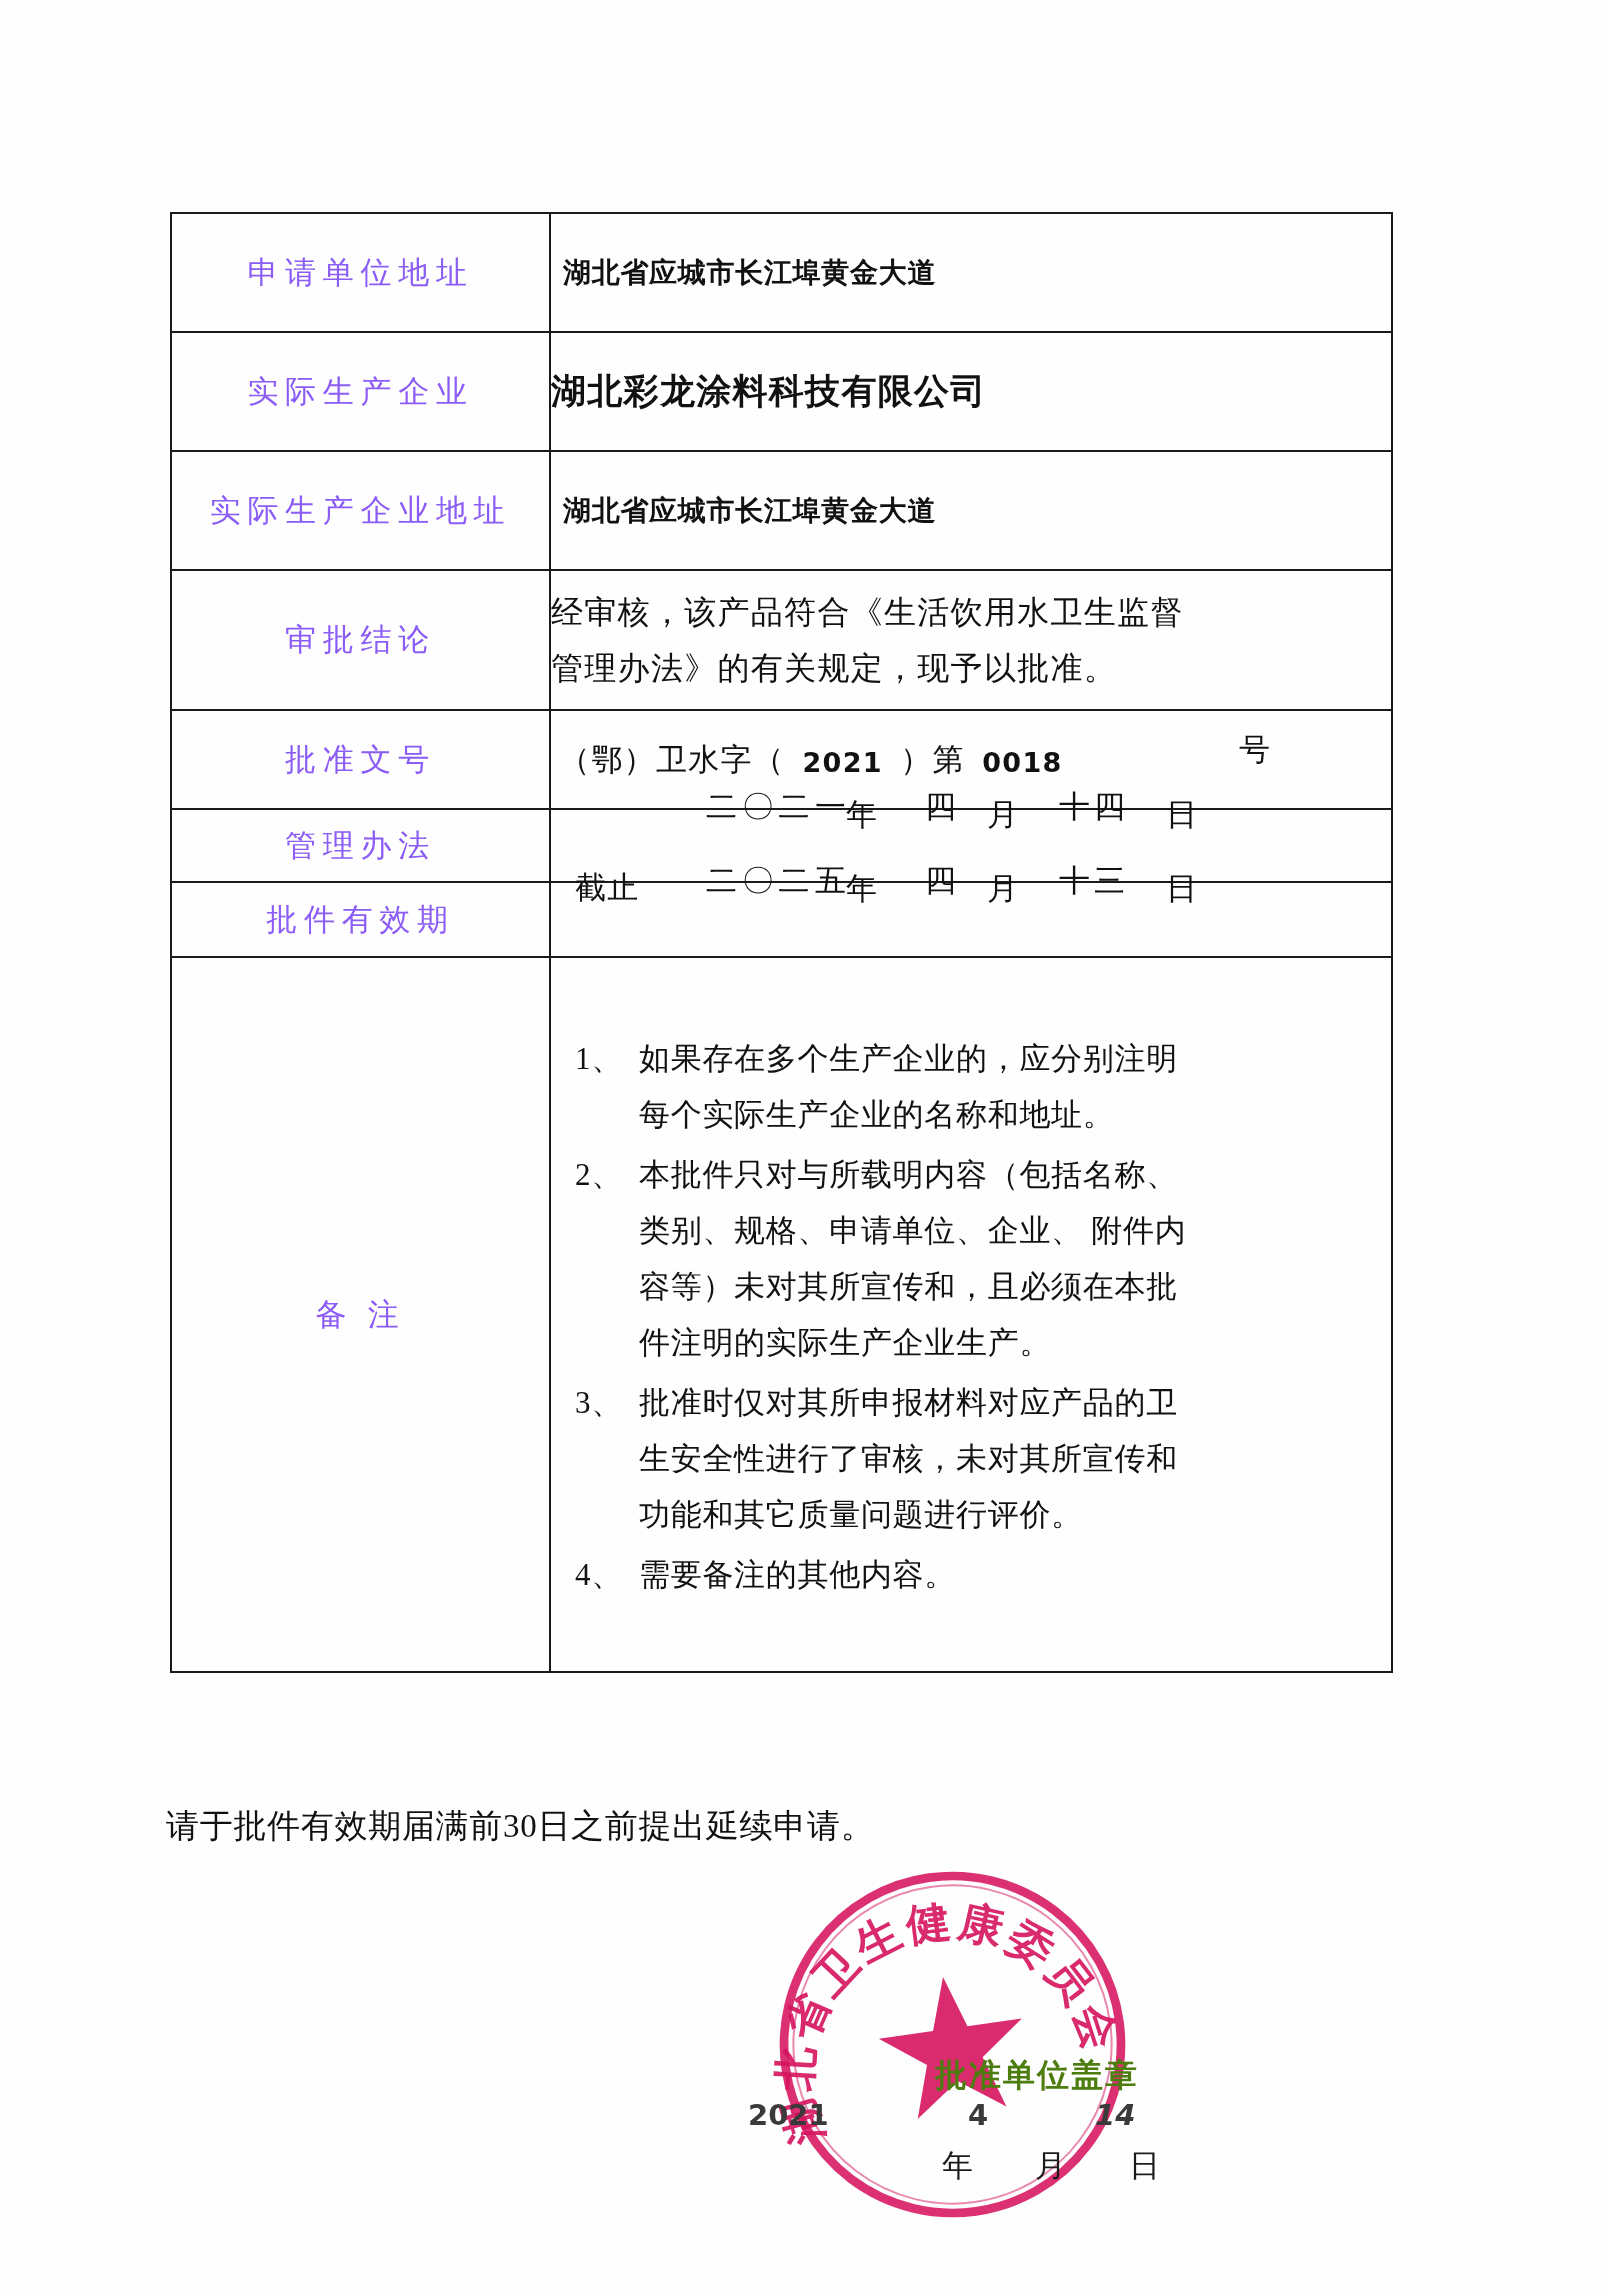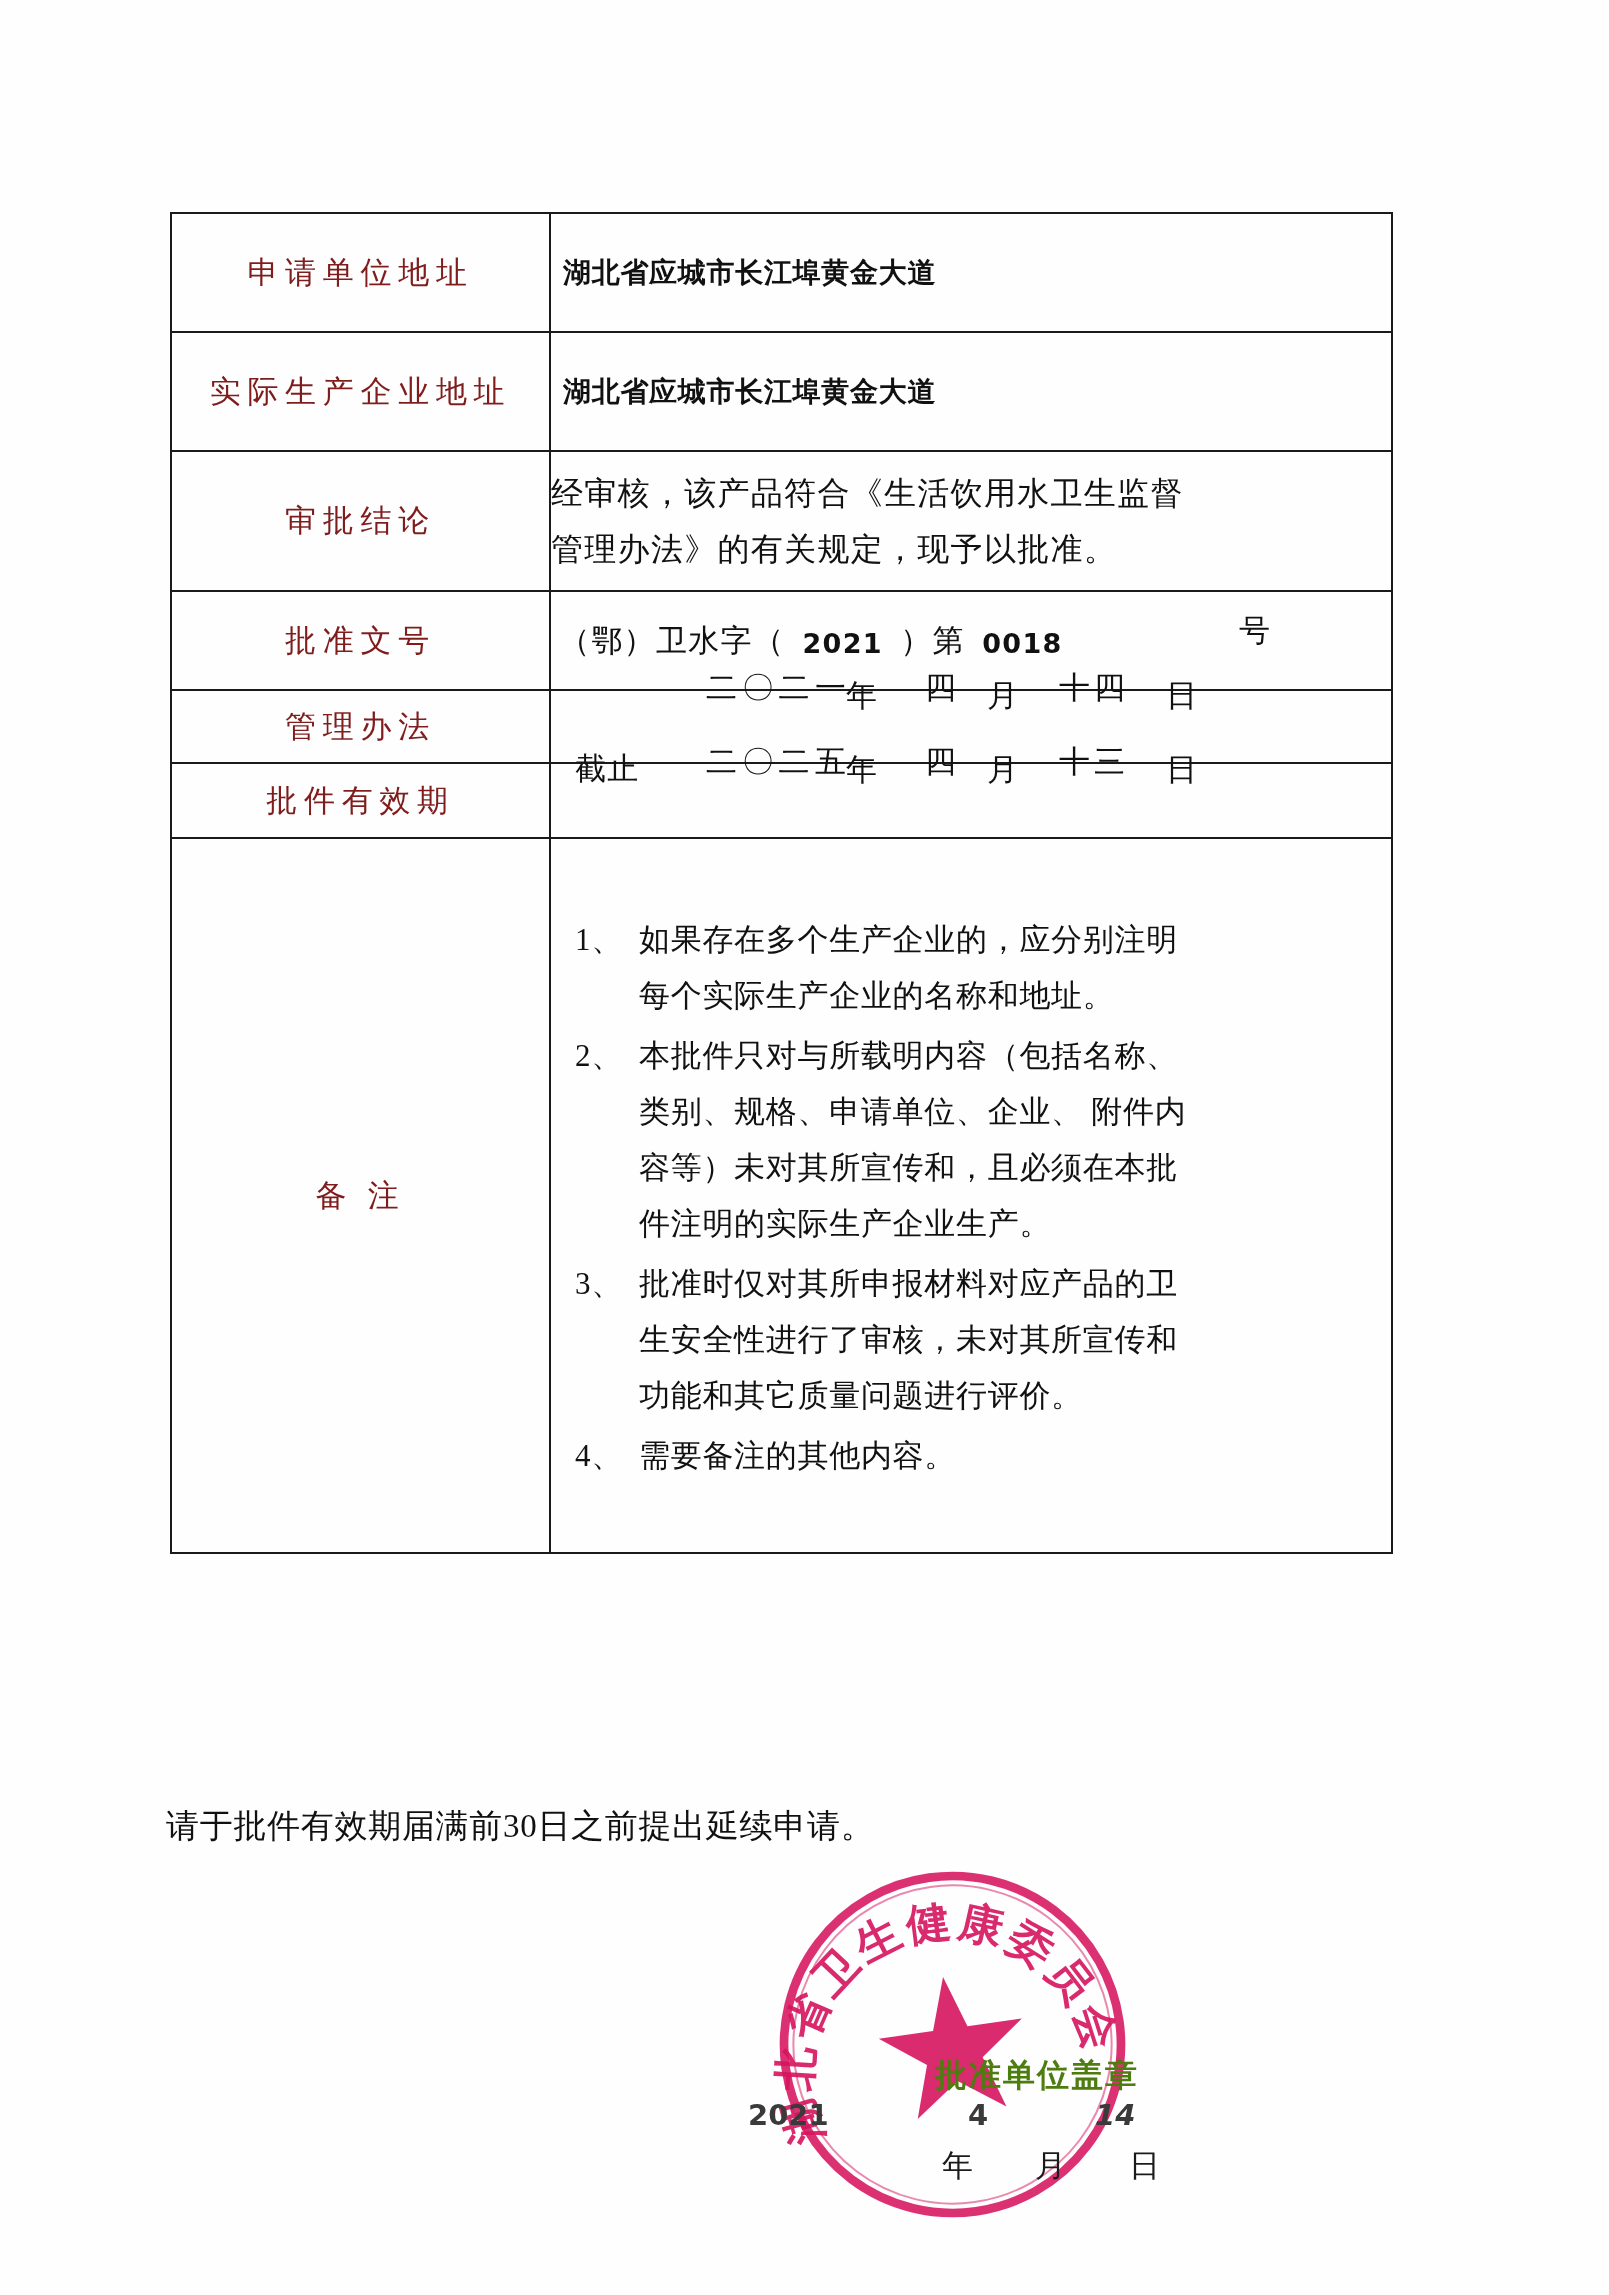--- a/index.html
+++ b/index.html
@@ -36,21 +36,21 @@
     border: 2px solid #1a1a1a;
     vertical-align: middle;
     padding: 0;
   }
   .label-cell {
     width: 377px;
     text-align: center;
     font-size: 31px;
     letter-spacing: 6.7px;
     font-family: "Liberation Serif", serif;
-    color: #7f1d1d;
+    color: #8b5cf6;
   }
   .value-cell {
     padding-left: 24px;
     padding-right: 13.4px;
     font-size: 31px;
   }
 
   .r1 { height: 119px; }
   .r2 { height: 119px; }
   .r3 { height: 119px; }
@@ -212,20 +212,26 @@
 
   <table class="doc-table">
     <tbody>
       <tr class="r1">
         <td class="label-cell">申请单位地址</td>
         <td class="value-cell">
           <span class="addr-text">湖北省应城市长江埠黄金大道</span>
         </td>
       </tr>
 
+      <tr class="r2">
+        <td class="label-cell">实际生产企业</td>
+        <td class="value-cell">
+          <span class="company-text">湖北彩龙涂料科技有限公司</span>
+        </td>
+      </tr>
 
       <tr class="r3">
         <td class="label-cell">实际生产企业地址</td>
         <td class="value-cell">
           <span class="addr-text">湖北省应城市长江埠黄金大道</span>
         </td>
       </tr>
 
       <tr class="r4">
         <td class="label-cell">审批结论</td>

